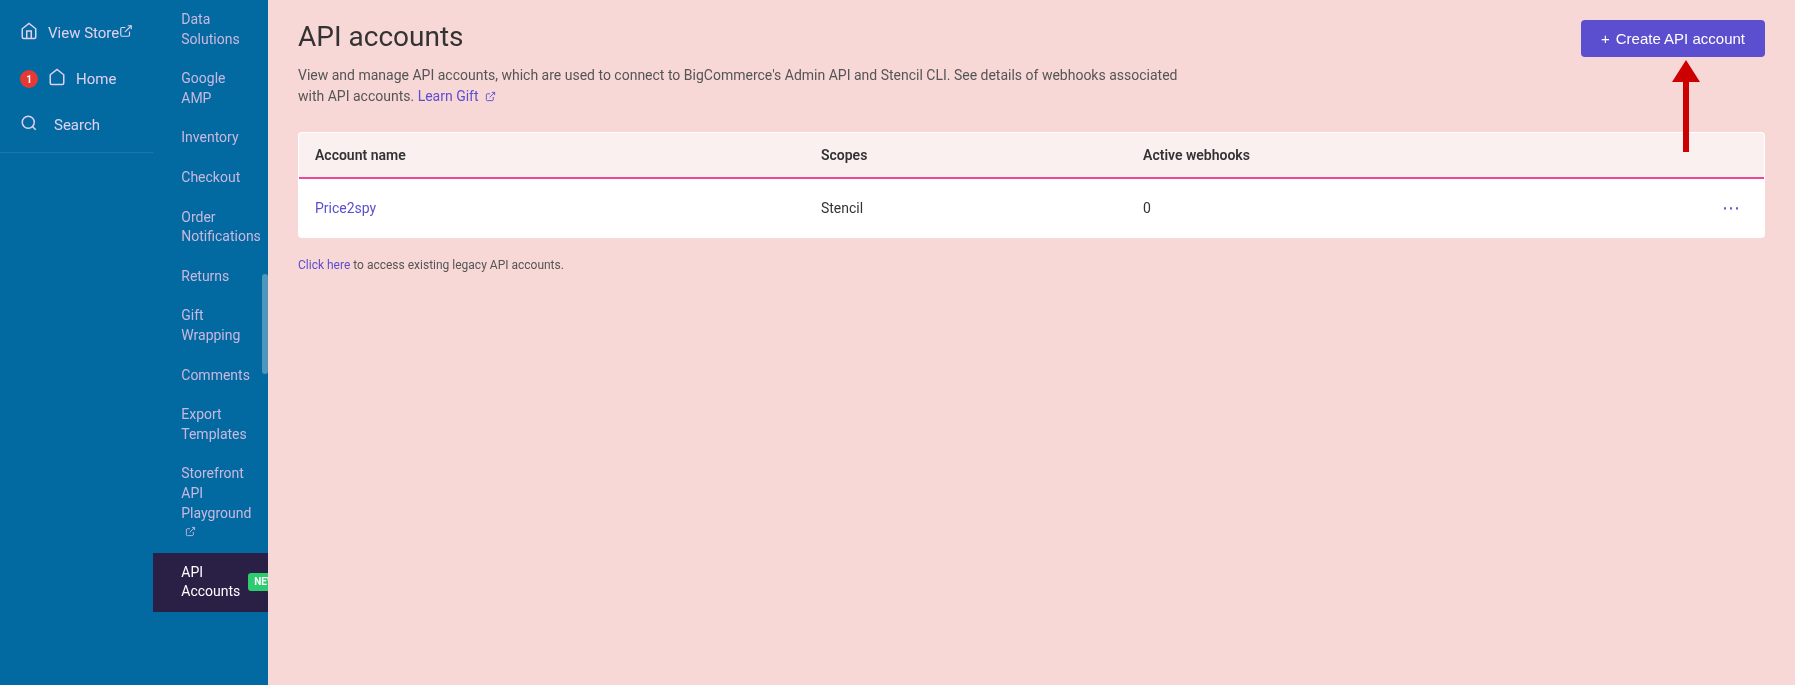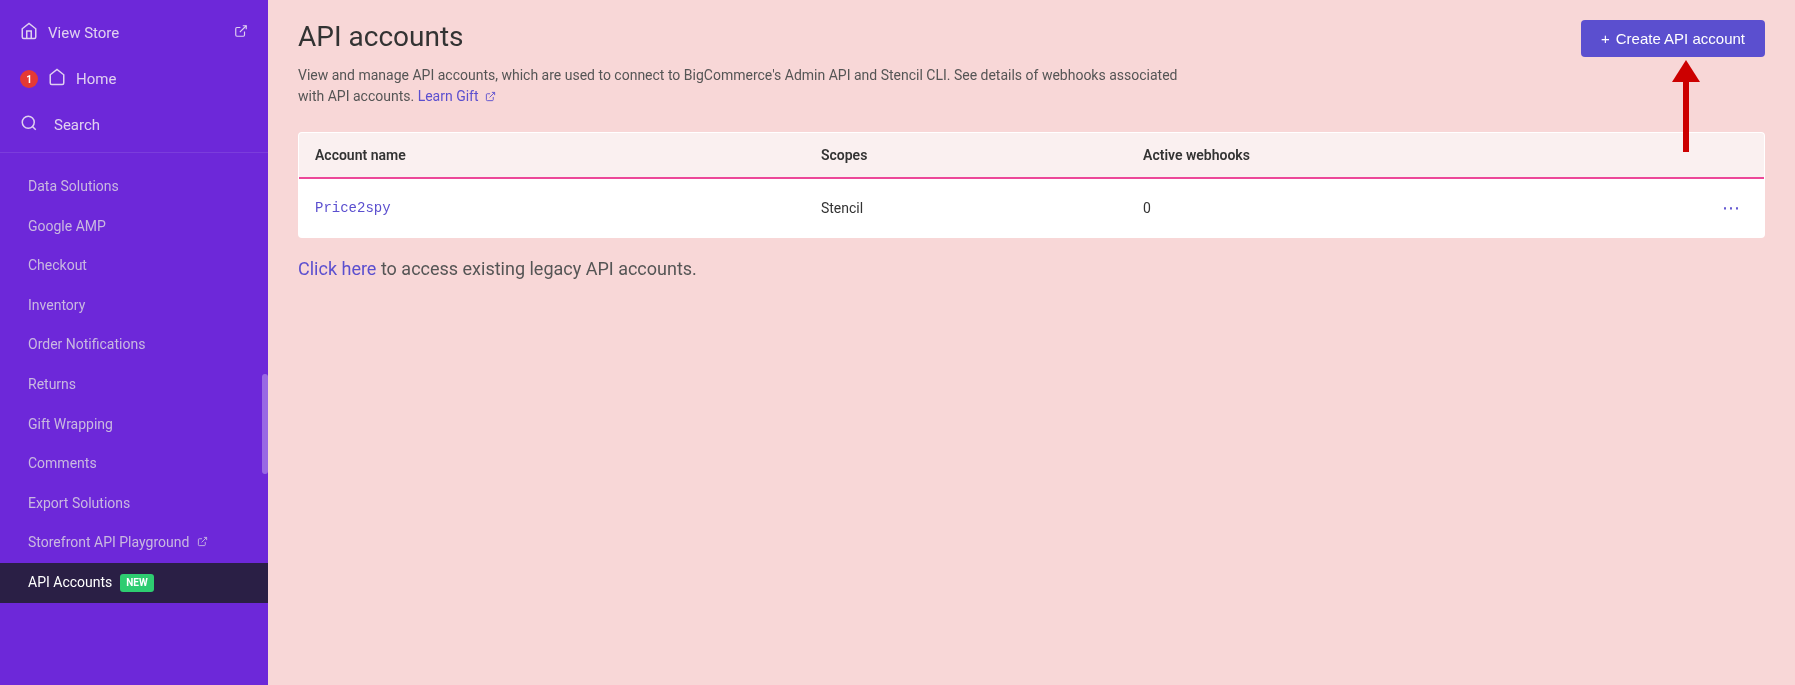--- a/index.html
+++ b/index.html
@@ -8,24 +8,24 @@
       display: flex;
       width: 1795px;
       height: 685px;
       overflow: hidden;
     }
 
     
     .sidebar {
       width: 268px;
       min-width: 268px;
-      background: #6d28d9;
+      background: #0369a1;
       color: #e0d0f0;
       display: flex;
-      flex-direction: column;
+      flex-direction: row;
       height: 685px;
       overflow: hidden;
     }
 
     .sidebar-top {
       padding: 10px 0;
     }
 
     .sidebar-item-view-store {
       display: flex;
@@ -240,35 +240,34 @@
     }
 
     .api-table tr:last-child td {
       border-bottom: none;
     }
 
     .account-name-link {
       color: #5b4fcf;
       text-decoration: none;
       cursor: pointer;
-      font-family: Liberation Mono, monospace;
     }
 
     .more-options-btn {
       background: none;
       border: none;
       cursor: pointer;
       color: #5b4fcf;
       font-size: 18px;
       padding: 4px 8px;
       float: right;
     }
 
     .legacy-link {
-      font-size: 18px;
+      font-size: 12px;
       color: #555;
     }
     .legacy-link a {
       color: #5b4fcf;
       text-decoration: none;
     }
   </style>
 </head>
 <body>
 
@@ -314,27 +313,27 @@
       <span>Search</span>
     </div>
 
     <div class="sidebar-divider"></div>
   </div>
 
   <div class="sidebar-scroll-container">
     <nav class="sidebar-nav">
       <div class="nav-item">Data Solutions</div>
       <div class="nav-item">Google AMP</div>
+      <div class="nav-item">Inventory</div>
       <div class="nav-item">Checkout</div>
-      <div class="nav-item">Inventory</div>
       <div class="nav-item">Order Notifications</div>
       <div class="nav-item">Returns</div>
       <div class="nav-item">Gift Wrapping</div>
       <div class="nav-item">Comments</div>
-      <div class="nav-item">Export Solutions</div>
+      <div class="nav-item">Export Templates</div>
       <div class="nav-item">
         Storefront API Playground
         <span style="display:inline-block;margin-left:4px;">
           <svg width="11" height="11" viewBox="0 0 24 24" fill="none" stroke="#c9b8e0" stroke-width="2">
             <path d="M18 13v6a2 2 0 0 1-2 2H5a2 2 0 0 1-2-2V8a2 2 0 0 1 2-2h6"></path>
             <polyline points="15 3 21 3 21 9"></polyline>
             <line x1="10" y1="14" x2="21" y2="3"></line>
           </svg>
         </span>
       </div>

